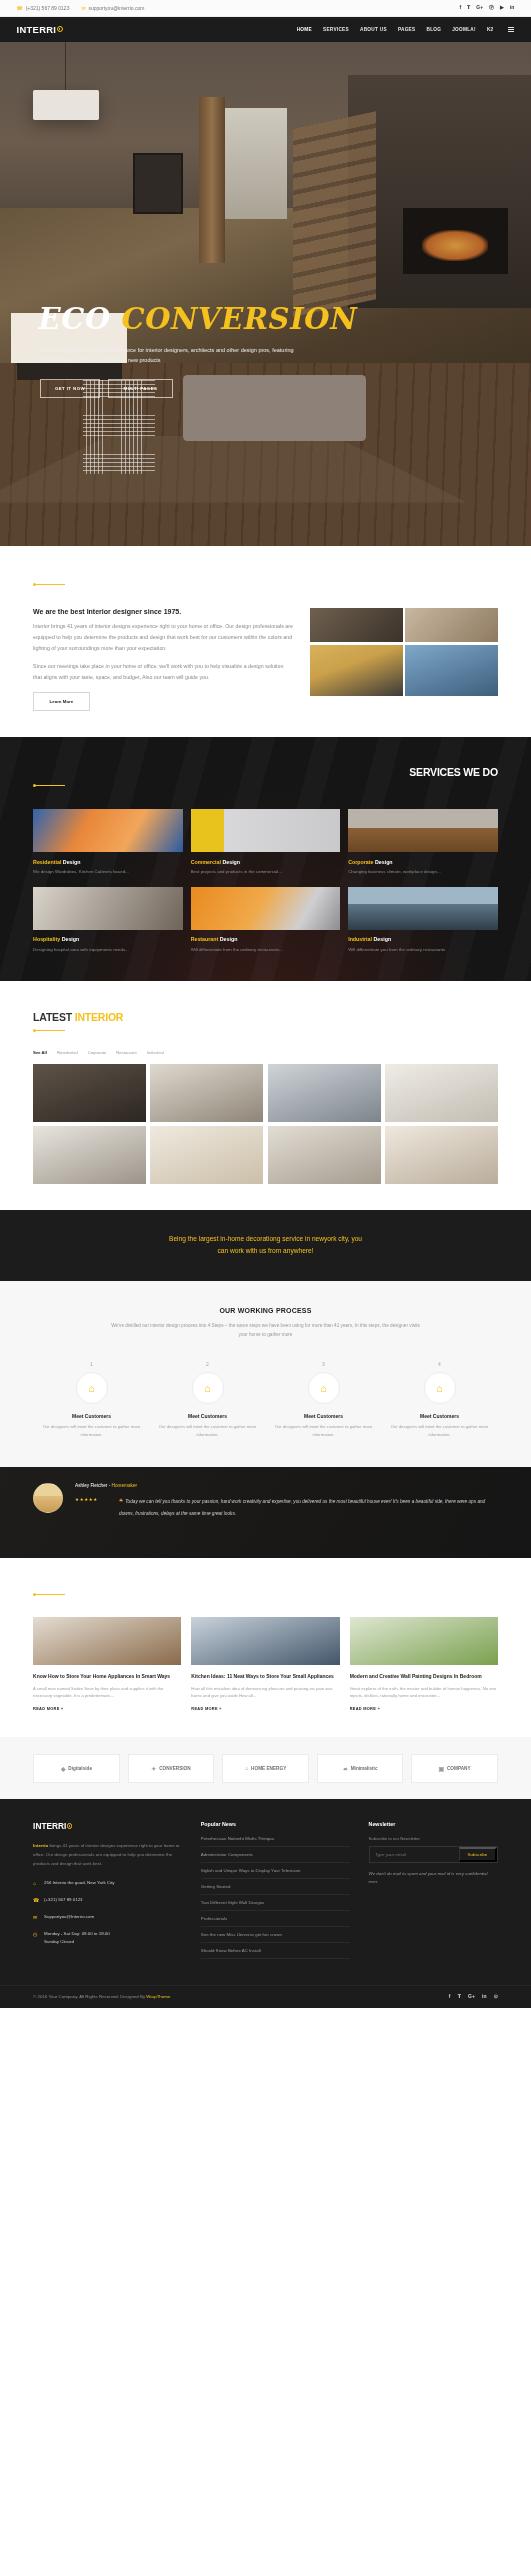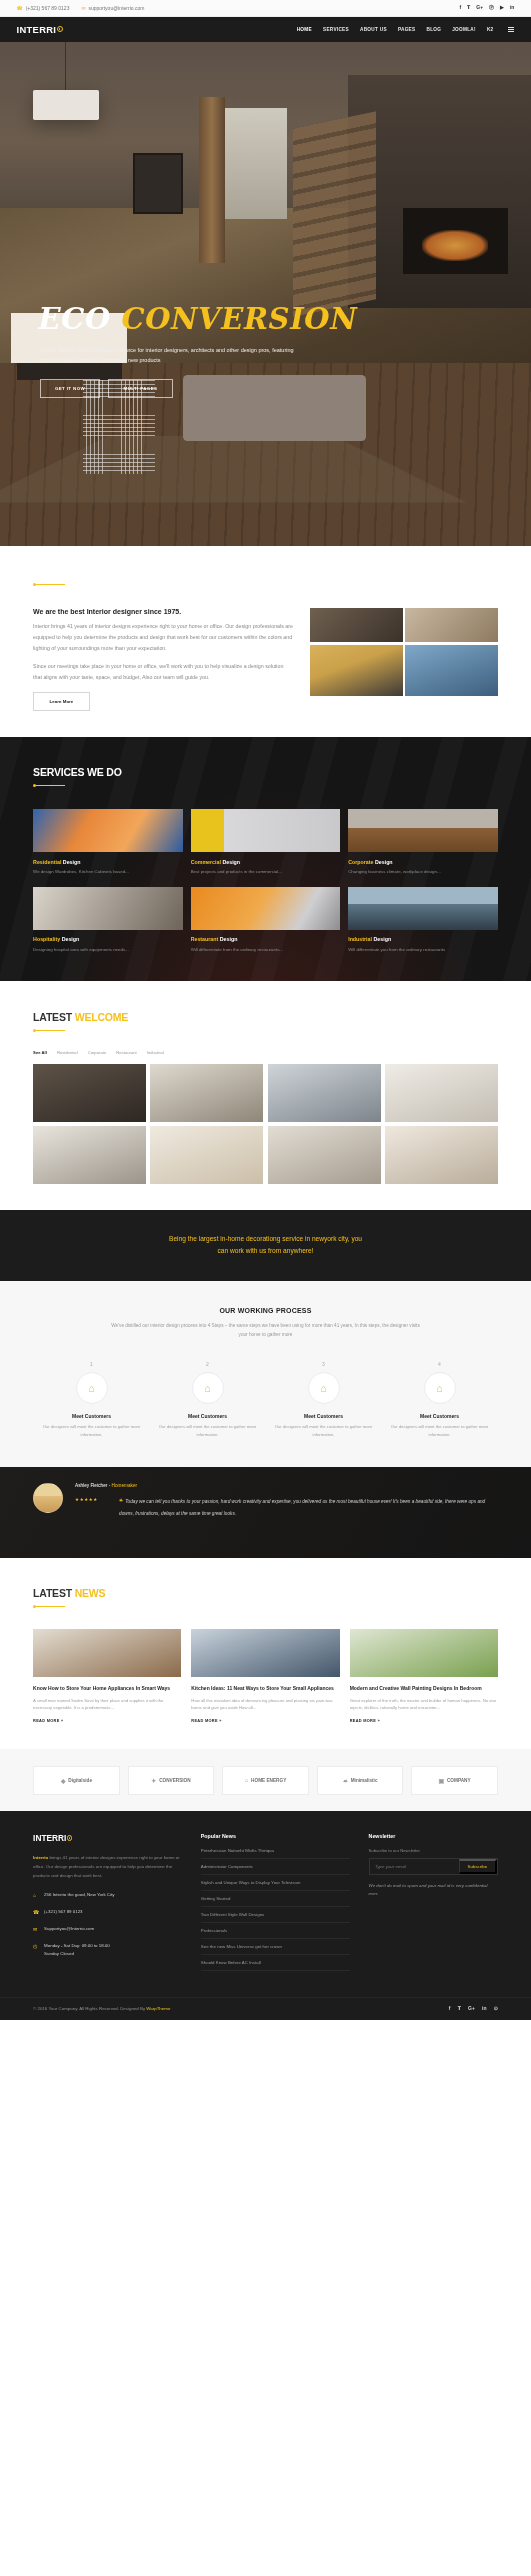--- a/index.html
+++ b/index.html
@@ -96,21 +96,21 @@
   .ph.b { background:linear-gradient(135deg,#c8b7a1,#8e7a60); }
   .ph.c { background:linear-gradient(160deg,#d9b25c 0%,#caa04a 40%,#3c3a38 100%); grid-column:1/2; }
   .ph.d { background:linear-gradient(160deg,#7fa8c9,#3d5f7d); }
 
   
   .services { background:#151515; padding:29px 0 28px; position:relative; overflow:hidden;}
   .services::before{content:"";position:absolute;inset:0;
     background:repeating-linear-gradient(105deg, rgba(255,255,255,.022) 0 22px, transparent 22px 61px),
                radial-gradient(ellipse at 50% 120%, rgba(160,40,20,.25), transparent 60%);}
   .services .wrap { padding:0 16.6px; position:relative; }
-  .services .sec-head { color:#fff; }
+  .services .sec-head { color:#fff;text-align:right; }
   .svc-grid { display:grid; grid-template-columns:repeat(3,1fr); gap:7.8px; margin-top:22px; }
   .svc-card img, .svc-thumb { display:block; width:100%; height:43px; }
   .svc-thumb.t1{background:linear-gradient(120deg,#2e64b0 0%,#e8873a 35%,#f2a65a 65%,#2a5ba3 100%);}
   .svc-thumb.t2{background:linear-gradient(90deg,#e8c31e 0%,#e8c31e 22%,#d8d8da 22%,#c9c9cc 100%);}
   .svc-thumb.t3{background:linear-gradient(180deg,#b9b2a8 0 45%,#8a5f36 45%,#6b4725 100%);}
   .svc-thumb.t4{background:linear-gradient(120deg,#d9d4cb,#9a9188 60%,#6e6459);}
   .svc-thumb.t5{background:linear-gradient(120deg,#e98a1f 0%,#f0a94a 45%,#cfcfd2 75%,#8d8d90 100%);}
   .svc-thumb.t6{background:linear-gradient(180deg,#9fb6c6 0 40%,#5d7788 40%,#2f3d47 100%);}
   .svc-title { margin-top:6.6px; font-size:5.3px; font-weight:bold; color:#fff; }
   .svc-title .hi { color:#f5c11e; }
@@ -364,21 +364,21 @@
         <div class="svc-desc">Will differentiate you from the ordinary restaurants</div>
       </div>
     </div>
   </div>
 </section>
 
 <section class="projects">
   <div class="wrap">
     <h2 class="sec-head">
       <span>LATEST</span>
-      <span class="hi">WELCOME</span>
+      <span class="hi">INTERIOR</span>
     </h2>
     <div class="rule">
         <i></i>
         <b></b>
       </div>
     <div class="filters">
       <span class="active">See All</span>
       <span>Residential</span>
       <span>Corporate</span>
       <span>Restaurant</span>
@@ -453,24 +453,20 @@
         <div class="t-quote">
           <span class="q">❝</span><span>Today we can tell you thanks to your passion, hard work creativity and expertise, you delivered us the most beautiful house ever! It's been a beautiful ride, there were ups and downs, frustrations, delays at the same time great looks.</span>
         </div>
       </div>
     </div>
   </div>
 </section>
 
 <section class="news">
   <div class="wrap">
-    <h2 class="sec-head">
-      <span>LATEST</span>
-      <span class="hi">NEWS</span>
-    </h2>
     <div class="rule">
         <i></i>
         <b></b>
       </div>
     <div class="news-grid">
       <article>
         <div class="news-img n1"></div>
         <h4 class="news-t">Know How to Store Your Home Appliances In Smart Ways</h4>
         <p class="news-d">A small man named Suden Sove by their place and supplies it with the necessary vegetable. It is a predetermatic...</p>
         <div class="news-more">READ MORE »</div>

